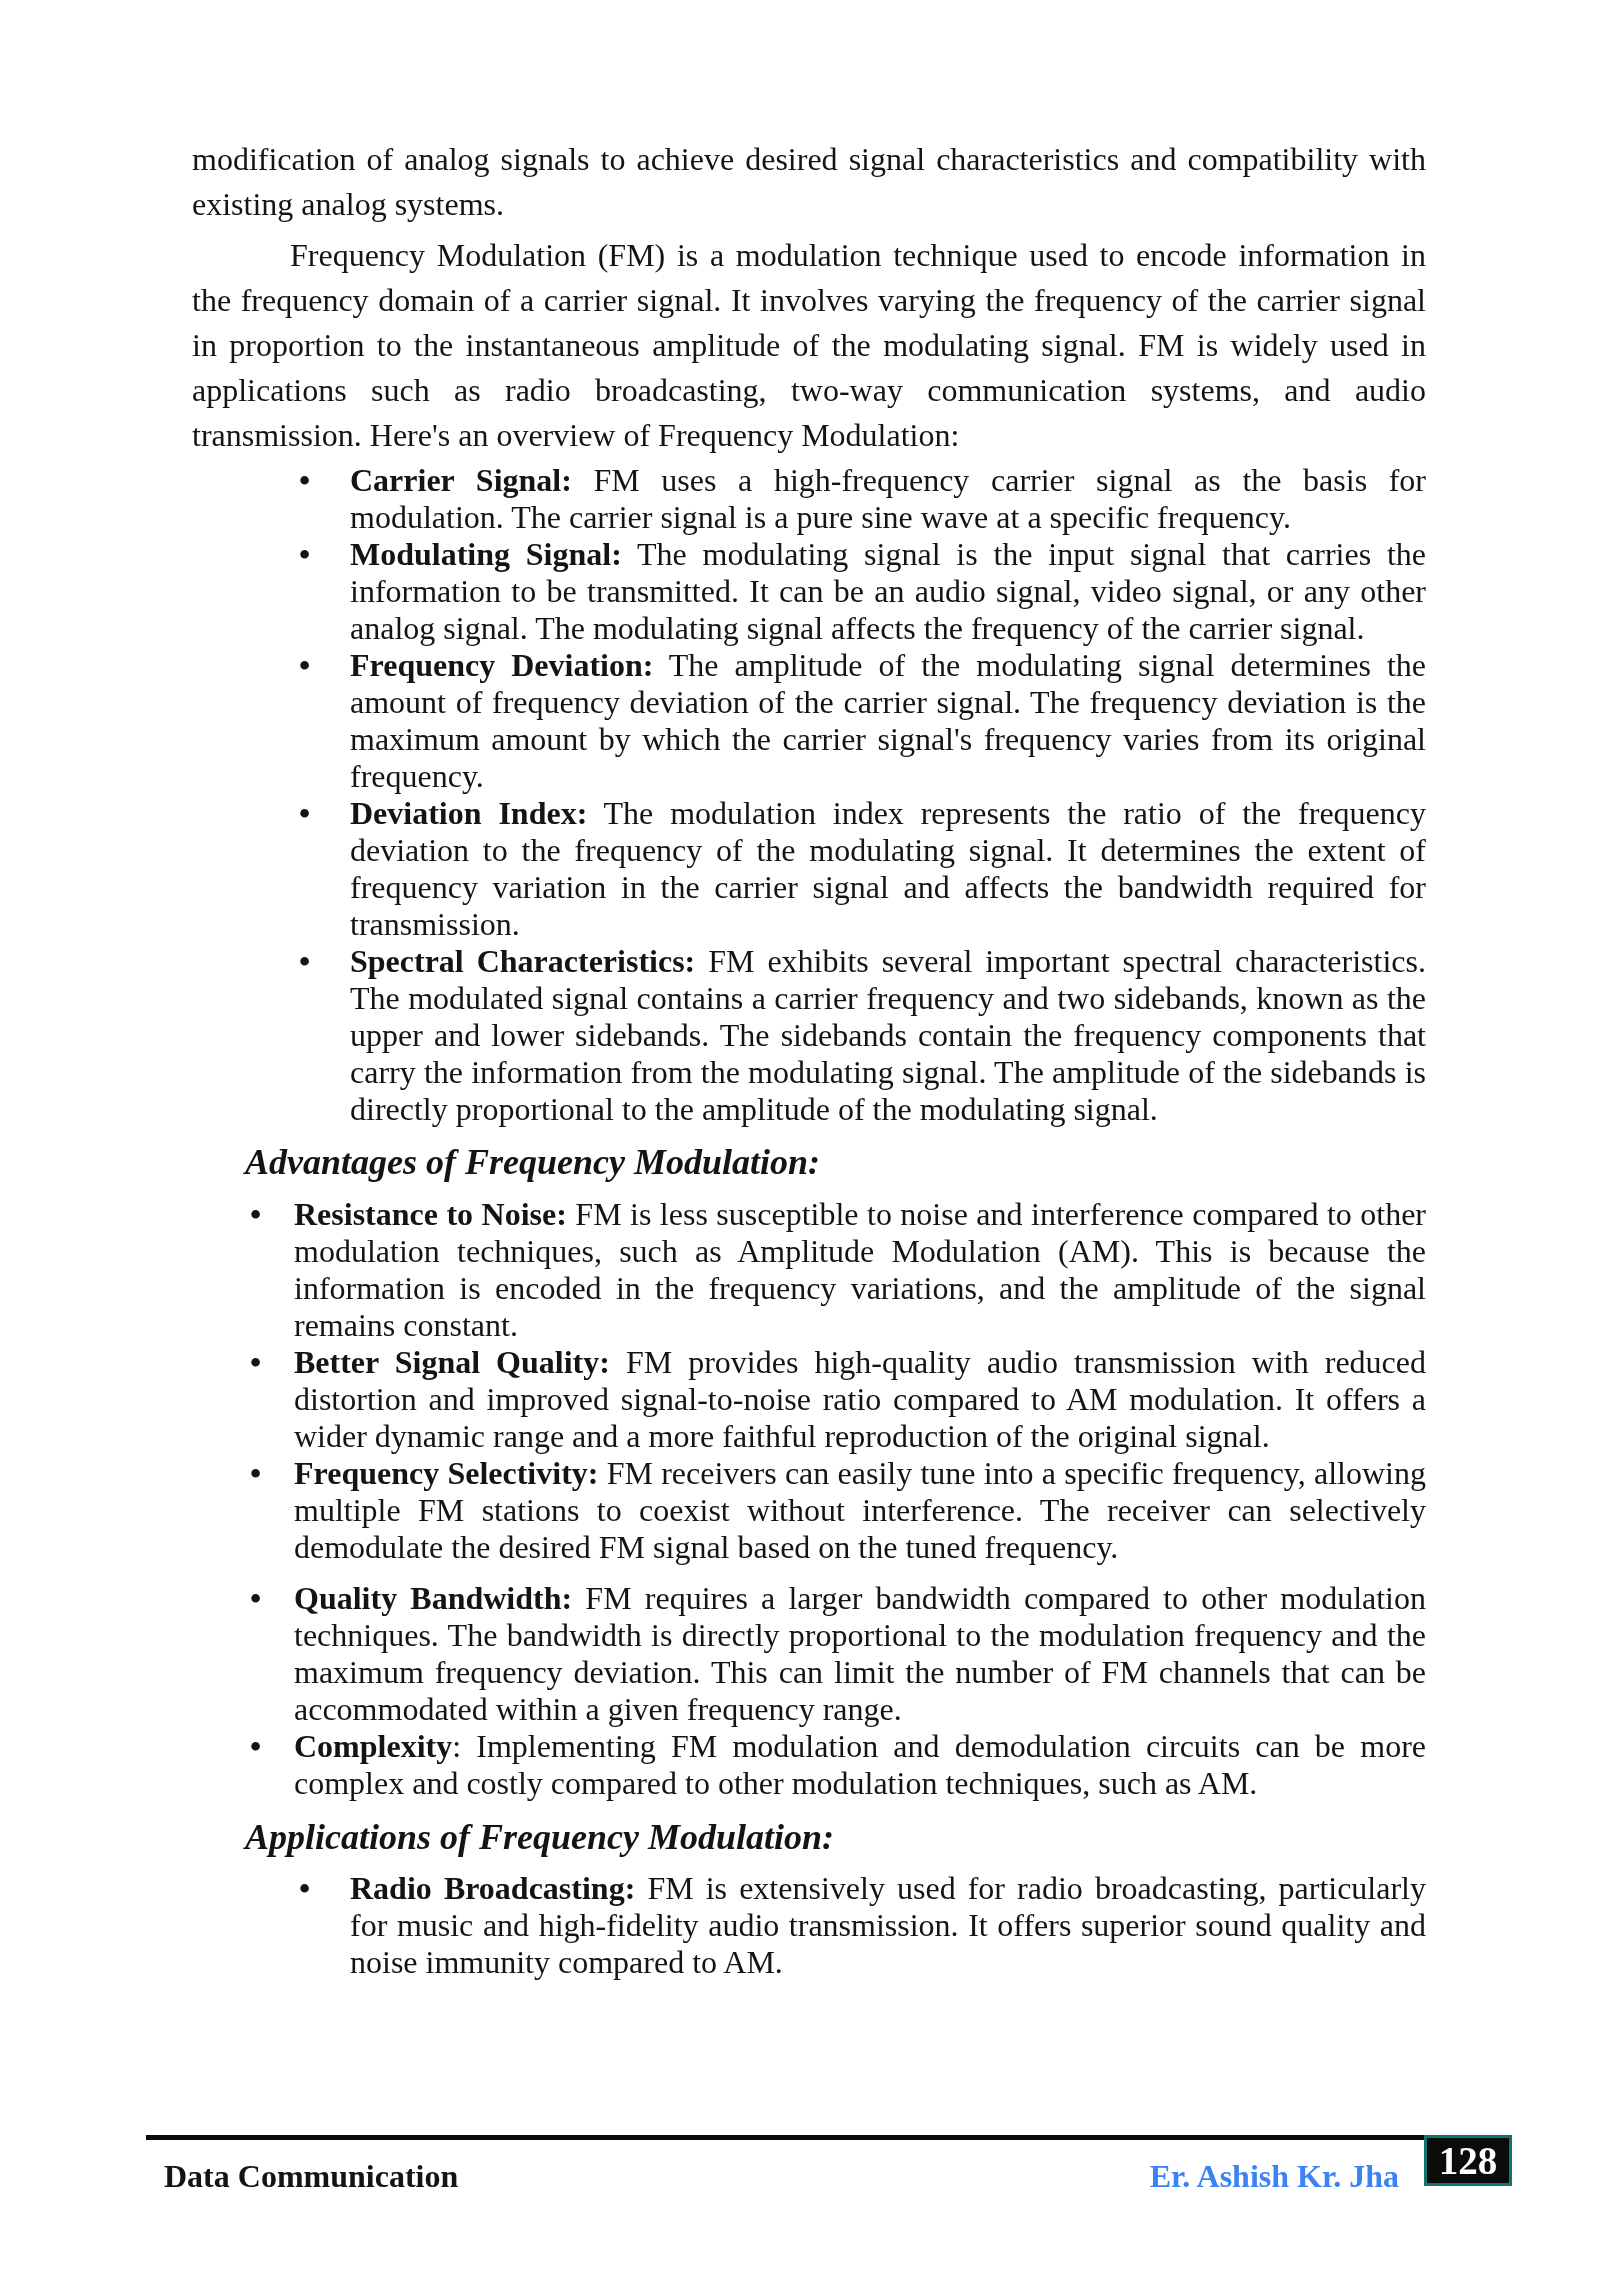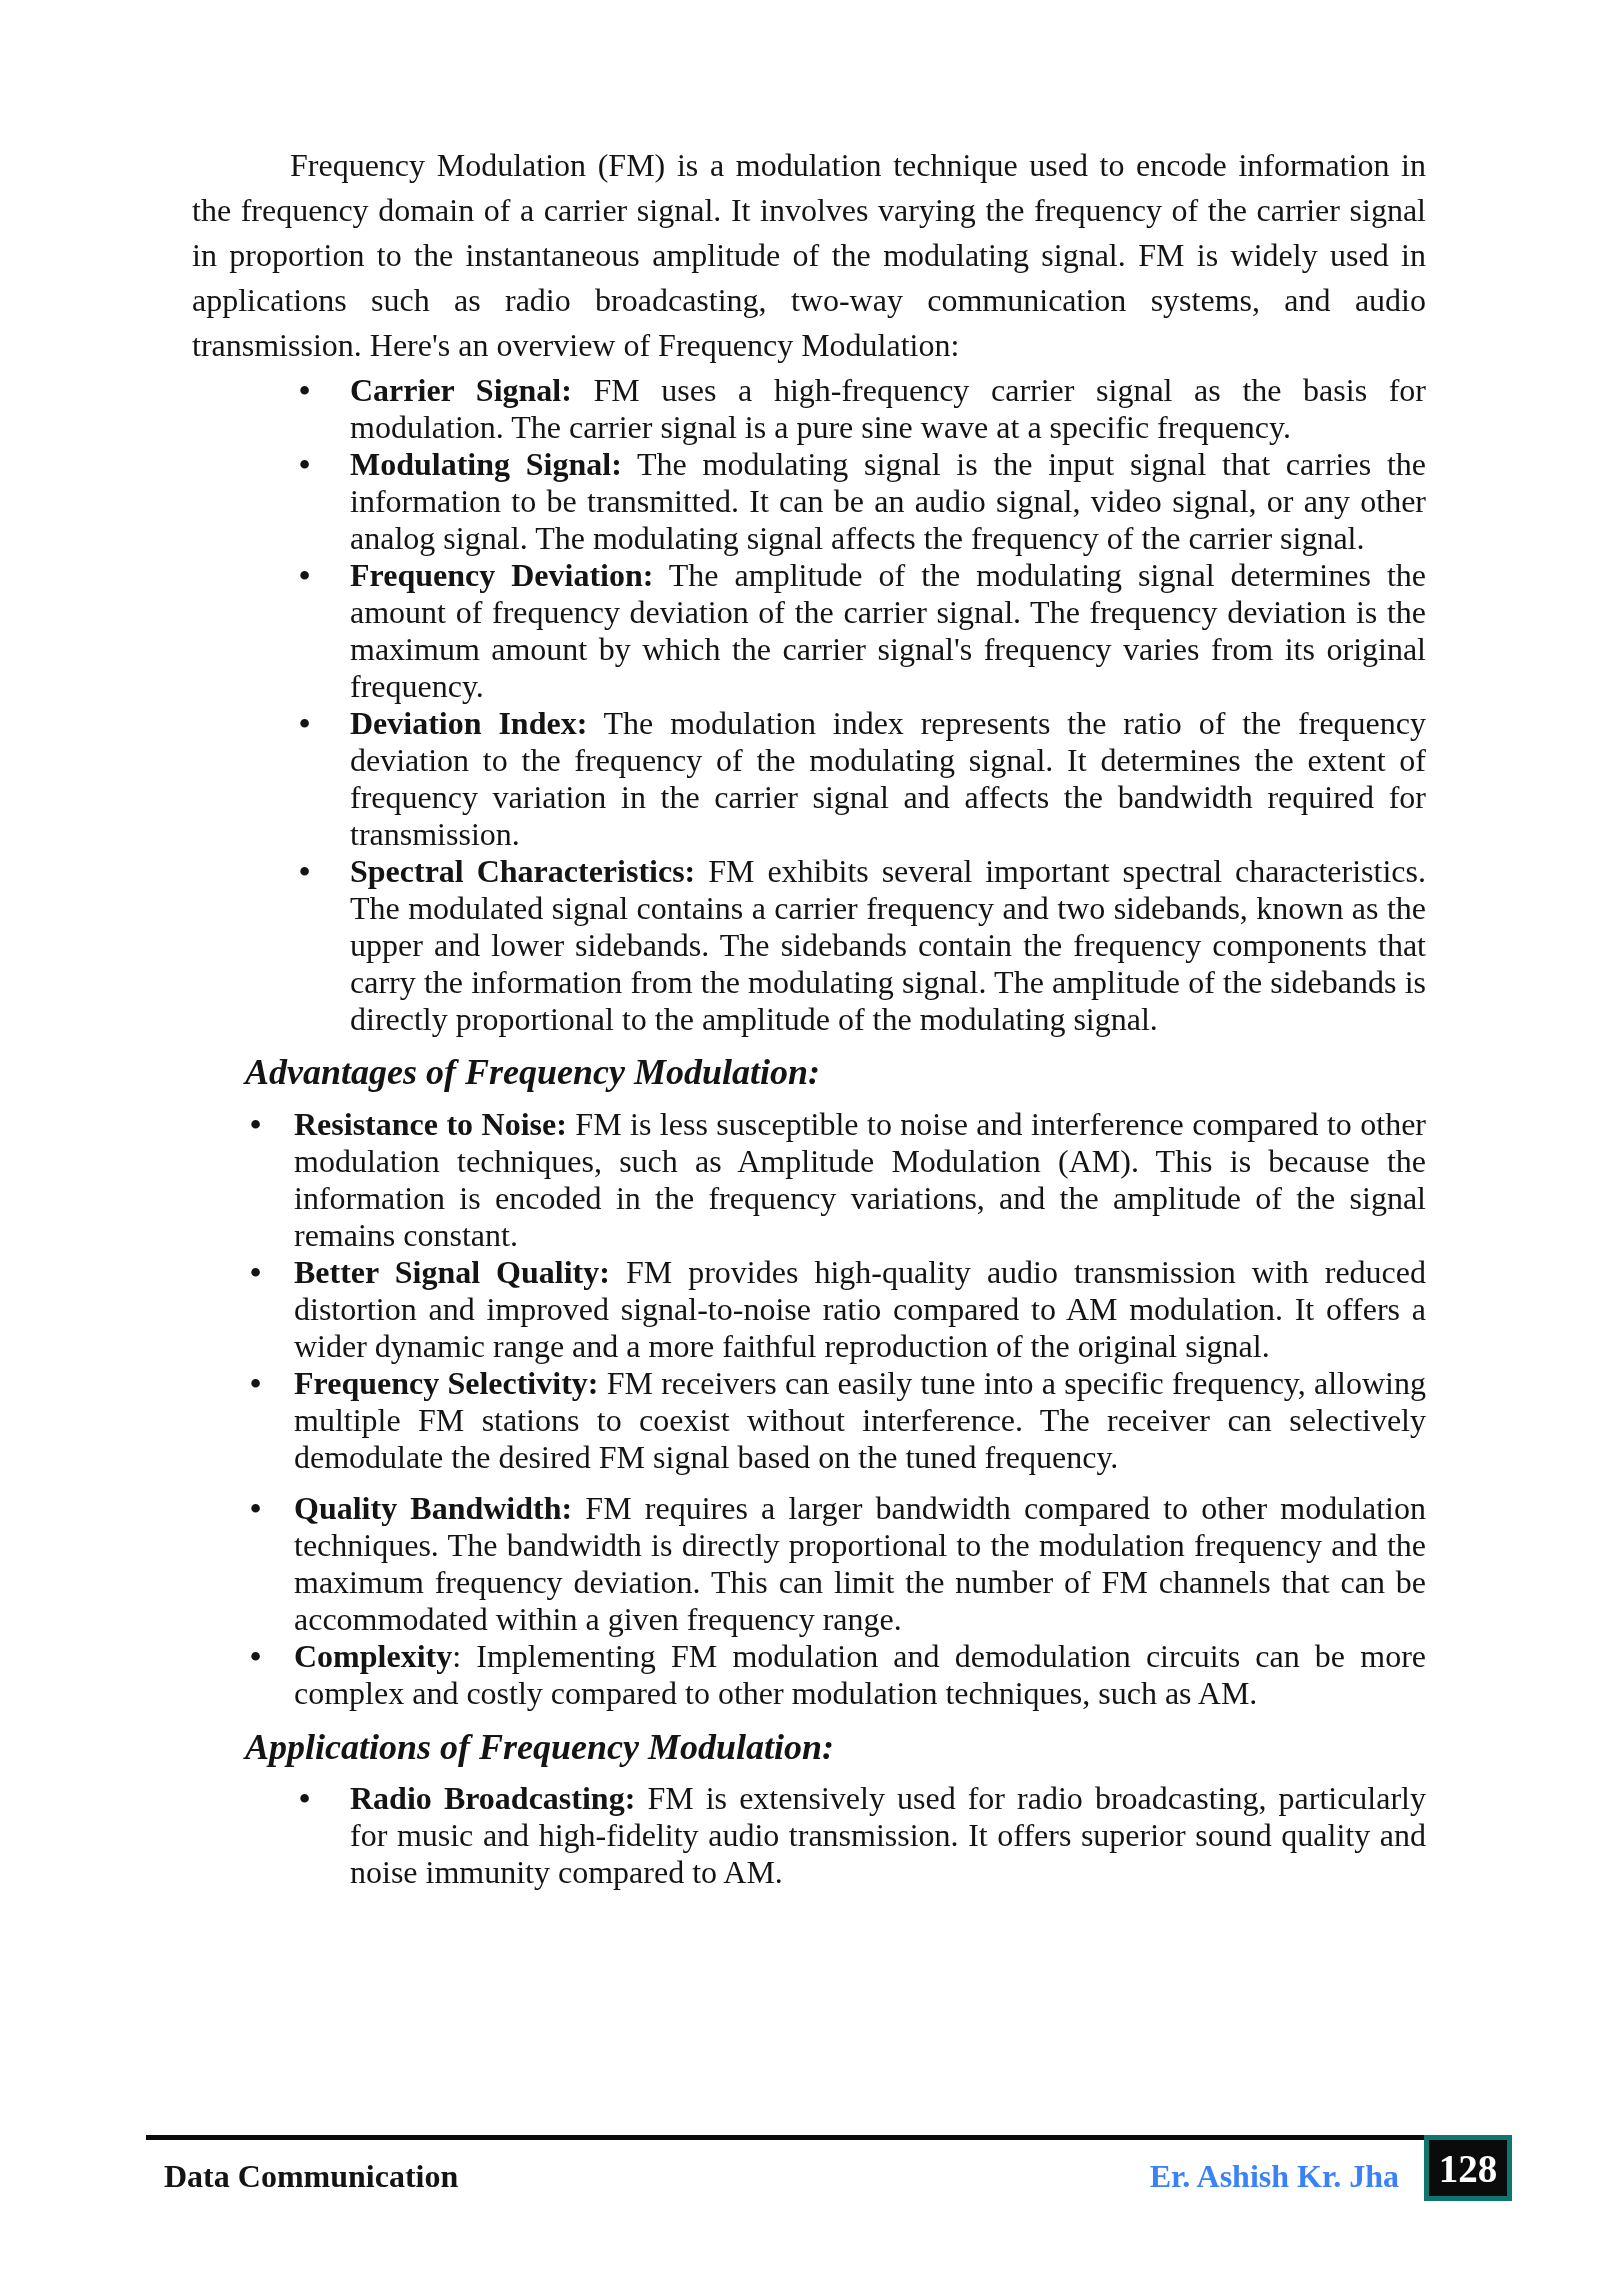--- a/index.html
+++ b/index.html
@@ -84,41 +84,42 @@
     top: 2158px;
     font-size: 32px;
     font-weight: bold;
     color: #3b82f6;
   }
   .pagenum-box {
     position: absolute;
     left: 1424px;
     top: 2135px;
     width: 88px;
-    height: 66px;
+    height: 51px;
     background: #0b0b0b;
-    border: 5px solid #0f766e;
+    border: 3px solid #0f766e;
     box-sizing: border-box;
     display: flex;
     align-items: center;
     justify-content: center;
   }
   .pagenum-box span {
     color: #ffffff;
     font-size: 39px;
     font-weight: bold;
     line-height: 1;
   }
 </style>
 </head>
 <body>
 
 <div class="page">
   <div class="content">
 
+    <p class="body-par">modification of analog signals to achieve desired signal characteristics and compatibility with existing analog systems.</p>
 
 
     <p class="body-par section-intro">Frequency Modulation (FM) is a modulation technique used to encode information in the frequency domain of a carrier signal. It involves varying the frequency of the carrier signal in proportion to the instantaneous amplitude of the modulating signal. FM is widely used in applications such as radio broadcasting, two-way communication systems, and audio transmission. Here's an overview of Frequency Modulation:</p>
 
     <ul class="bullets level1 first">
       <li><span class="bullet">•</span><span class="term">Carrier Signal:</span><span> FM uses a high-frequency carrier signal as the basis for modulation. The carrier signal is a pure sine wave at a specific frequency.</span></li>
       <li><span class="bullet">•</span><span class="term">Modulating Signal:</span><span> The modulating signal is the input signal that carries the information to be transmitted. It can be an audio signal, video signal, or any other analog signal. The modulating signal affects the frequency of the carrier signal.</span></li>
       <li><span class="bullet">•</span><span class="term">Frequency Deviation:</span><span> The amplitude of the modulating signal determines the amount of frequency deviation of the carrier signal. The frequency deviation is the maximum amount by which the carrier signal's frequency varies from its original frequency.</span></li>
       <li><span class="bullet">•</span><span class="term">Deviation Index:</span><span> The modulation index represents the ratio of the frequency deviation to the frequency of the modulating signal. It determines the extent of frequency variation in the carrier signal and affects the bandwidth required for transmission.</span></li>
       <li><span class="bullet">•</span><span class="term">Spectral Characteristics:</span><span> FM exhibits several important spectral characteristics. The modulated signal contains a carrier frequency and two sidebands, known as the upper and lower sidebands. The sidebands contain the frequency components that carry the information from the modulating signal. The amplitude of the sidebands is directly proportional to the amplitude of the modulating signal.</span></li>

